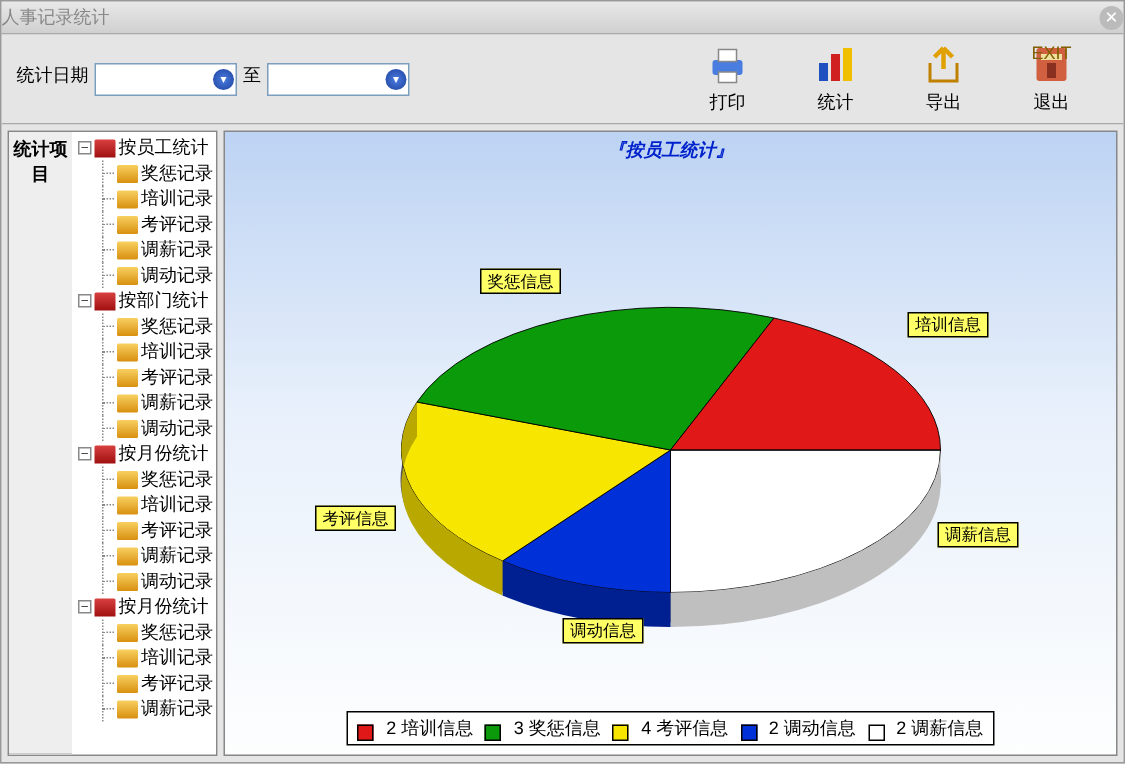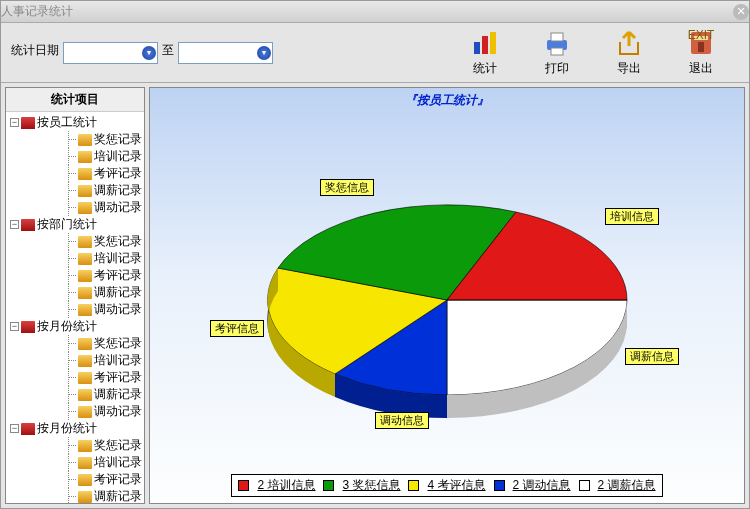--- a/index.html
+++ b/index.html
@@ -16,21 +16,21 @@
 .date-input { width: 95px; height: 22px; border: 1px solid #7b9ebd; padding: 0 18px 0 4px; background: #fff; }
 .date-toggle { position: absolute; right: 2px; width: 14px; height: 14px; border-radius: 50%; background: radial-gradient(#4a7de0,#1c3f9c); display: flex; align-items: center; justify-content: center; color: #fff; font-size: 8px; }
 
 .tool-buttons { margin-left: auto; display: flex; gap: 20px; padding-right: 12px; }
 .tool-btn { display: flex; flex-direction: column; align-items: center; gap: 2px; width: 52px; cursor: default; }
 .tool-btn .icon { width: 30px; height: 30px; display: flex; align-items: center; justify-content: center; }
 .tool-btn .caption { color: #000; }
 
 .content { display: flex; height: calc(509px - 22px - 60px - 2px); background: #e5e5e5; padding: 4px; gap: 4px; }
 
-.tree-panel { width: 140px; background: #fff; border: 1px solid #888; display: flex; flex-direction: column; overflow-y: auto; }
+.tree-panel { width: 140px; background: #fff; border: 1px solid #888; display: flex; flex-direction: row; overflow-y: auto; }
 .tree-header { text-align: center; font-weight: bold; padding: 3px 0; background: #eee; border-bottom: 1px solid #ccc; }
 .tree { padding: 2px 2px 6px 2px; }
 .tree-node { display: flex; align-items: center; height: 17px; gap: 2px; }
 .expander { width: 9px; height: 9px; border: 1px solid #888; display: flex; align-items: center; justify-content: center; font-size: 9px; line-height: 1; color: #444; margin-left: 2px; }
 .folder-icon { width: 14px; height: 12px; position: relative; }
 .folder-open { background: linear-gradient(#d94040,#a01010); border-radius: 1px 1px 0 0; }
 .folder-closed { background: linear-gradient(#f8d060,#d89010); border-radius: 1px; }
 .tree-label { white-space: nowrap; }
 .indent1 { padding-left: 12px; justify-content: flex-end; }
 .dots { width: 14px; height: 17px; position: relative; }
@@ -38,21 +38,21 @@
 .dots::after { content: ''; position: absolute; left: 6px; right: 0; top: 8px; border-top: 1px dotted #888; }
 
 .chart-panel { flex: 1; border: 1px solid #888; background: linear-gradient(#bdd3f3 0%, #e8f0fb 45%, #fdfefe 100%); display: flex; flex-direction: column; position: relative; }
 .chart-title { text-align: center; color: #0022cc; font-weight: bold; padding: 4px 0; font-style: italic; }
 .chart-area { flex: 1; position: relative; }
 
 .pie-3d { position: absolute; left: 50%; top: 52%; transform: translate(-50%,-50%); }
 
 .slice-label { position: absolute; background: #ffff66; border: 1px solid #000; padding: 0 4px; font-size: 11px; white-space: nowrap; }
 
-.legend-box { margin: 2px auto 6px auto; background: #fff; border: 1px solid #000; padding: 2px 6px; display: flex; gap: 8px; align-items: center; font-size: 11px; width: fit-content; text-decoration: underline; }
+.legend-box { margin: 2px auto 6px auto; background: #fff; border: 1px solid #000; padding: 2px 6px; display: flex; gap: 8px; align-items: flex-end; font-size: 11px; width: fit-content; }
 .swatch { width: 11px; height: 11px; border: 1px solid #000; display: inline-block; }
 </style>
 </head>
 <body>
 
 <div class="titlebar">
   <span class="titlebar-text">人事记录统计</span>
   <div class="close-btn">✕</div>
 </div>
 
@@ -66,36 +66,36 @@
     <span class="label">至</span>
     <div class="date-input-wrap">
       <input class="date-input" value="" style="">
       <div class="date-toggle">▾</div>
     </div>
   </div>
   <div class="tool-buttons">
     <div class="tool-btn">
       <div class="icon">
         <svg width="30" height="30" viewBox="0 0 30 30">
+            <rect x="5" y="12" width="20" height="10" fill="#4a7de0" rx="2"></rect>
+            <rect x="9" y="5" width="12" height="8" fill="#fff" stroke="#888"></rect>
+            <rect x="9" y="20" width="12" height="7" fill="#fff" stroke="#888"></rect>
+          </svg>
+      </div>
+      <span class="caption">打印</span>
+    </div>
+    <div class="tool-btn">
+      <div class="icon">
+        <svg width="30" height="30" viewBox="0 0 30 30">
             <rect x="4" y="14" width="6" height="12" fill="#2050c0"></rect>
             <rect x="12" y="8" width="6" height="18" fill="#d02020"></rect>
             <rect x="20" y="4" width="6" height="22" fill="#f0c000"></rect>
           </svg>
       </div>
       <span class="caption">统计</span>
-    </div>
-    <div class="tool-btn">
-      <div class="icon">
-        <svg width="30" height="30" viewBox="0 0 30 30">
-            <rect x="5" y="12" width="20" height="10" fill="#4a7de0" rx="2"></rect>
-            <rect x="9" y="5" width="12" height="8" fill="#fff" stroke="#888"></rect>
-            <rect x="9" y="20" width="12" height="7" fill="#fff" stroke="#888"></rect>
-          </svg>
-      </div>
-      <span class="caption">打印</span>
     </div>
     <div class="tool-btn">
       <div class="icon">
         <svg width="30" height="30" viewBox="0 0 30 30">
             <path d="M6 14 L6 26 L24 26 L24 14" fill="none" stroke="#c08000" stroke-width="2"></path>
             <path d="M15 4 L15 18 M15 4 L9 10 M15 4 L21 10" fill="none" stroke="#e0a000" stroke-width="3"></path>
           </svg>
       </div>
       <span class="caption">导出</span>
     </div>
@@ -245,21 +245,21 @@
         <path d="M215 140 L215 235 A180 95 0 0 1 103 214 Z" fill="#0030d8" stroke="#000" stroke-width="0.6"></path>
         <path d="M103 214 A180 95 0 0 0 215 235 L215 258 A180 95 0 0 1 103 237 Z" fill="#001f90"></path>
         <path d="M215 140 L103 214 A180 95 0 0 1 46 108 Z" fill="#f7e600" stroke="#000" stroke-width="0.6"></path>
         <path d="M46 108 A180 95 0 0 0 103 214 L103 237 A180 95 0 0 1 46 131 Z" fill="#b8a800"></path>
         <path d="M215 140 L46 108 A180 95 0 0 1 284 52 Z" fill="#0a9a0a" stroke="#000" stroke-width="0.6"></path>
         <path d="M215 140 L284 52 A180 95 0 0 1 395 140 Z" fill="#e01818" stroke="#000" stroke-width="0.6"></path>
         <line x1="215" y1="140" x2="395" y2="140" stroke="#000" stroke-width="0.6"></line>
       </svg>
       <div class="slice-label" style="left:455px; top:95px;">培训信息</div>
       <div class="slice-label" style="left:170px; top:35px;margin-top:31px;">奖惩信息</div>
-      <div class="slice-label" style="left:60px; top:207px;font-family:Liberation Mono, monospace;">考评信息</div>
+      <div class="slice-label" style="left:60px; top:224px;font-family:Liberation Mono, monospace;">考评信息</div>
       <div class="slice-label" style="left:225px; top:299px;">调动信息</div>
       <div class="slice-label" style="left:475px; top:235px;text-align:right;">调薪信息</div>
     </div>
     <div class="legend-box" id="legend">
         <span class="swatch" style="background: rgb(224, 24, 24);"></span>
         <span>2 培训信息</span>
         <span class="swatch" style="background: rgb(10, 154, 10);"></span>
         <span>3 奖惩信息</span>
         <span class="swatch" style="background: rgb(247, 230, 0);"></span>
         <span>4 考评信息</span>

